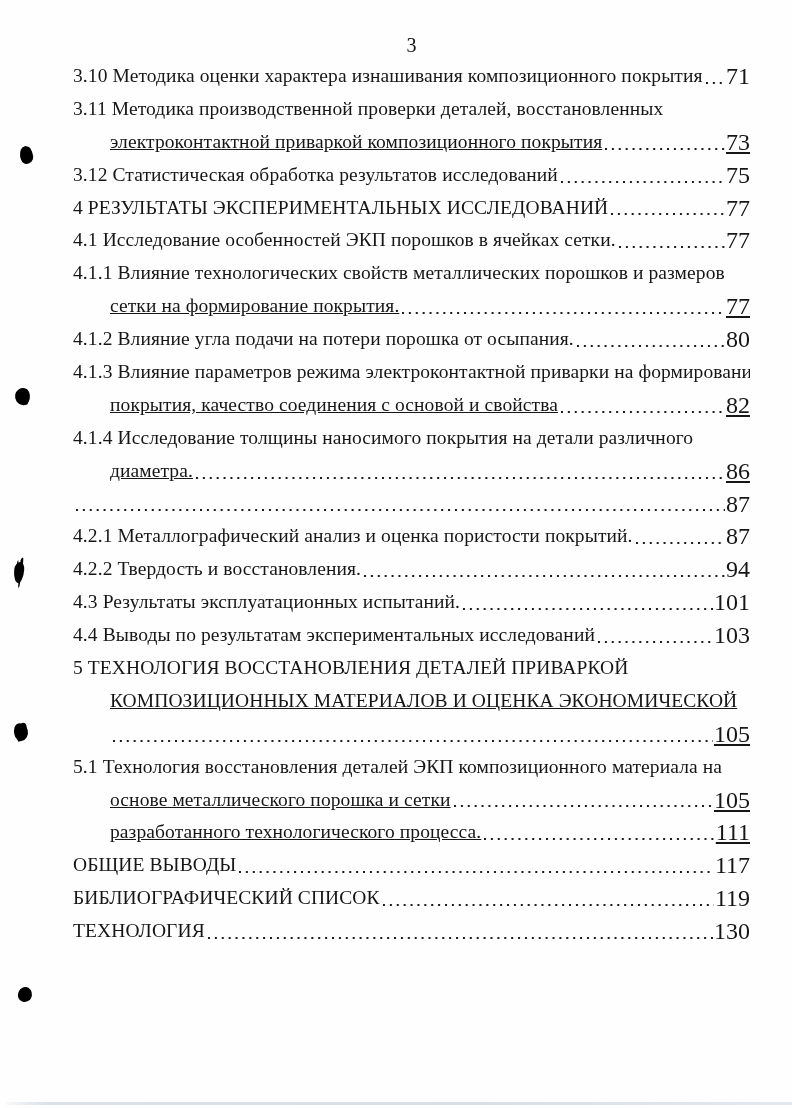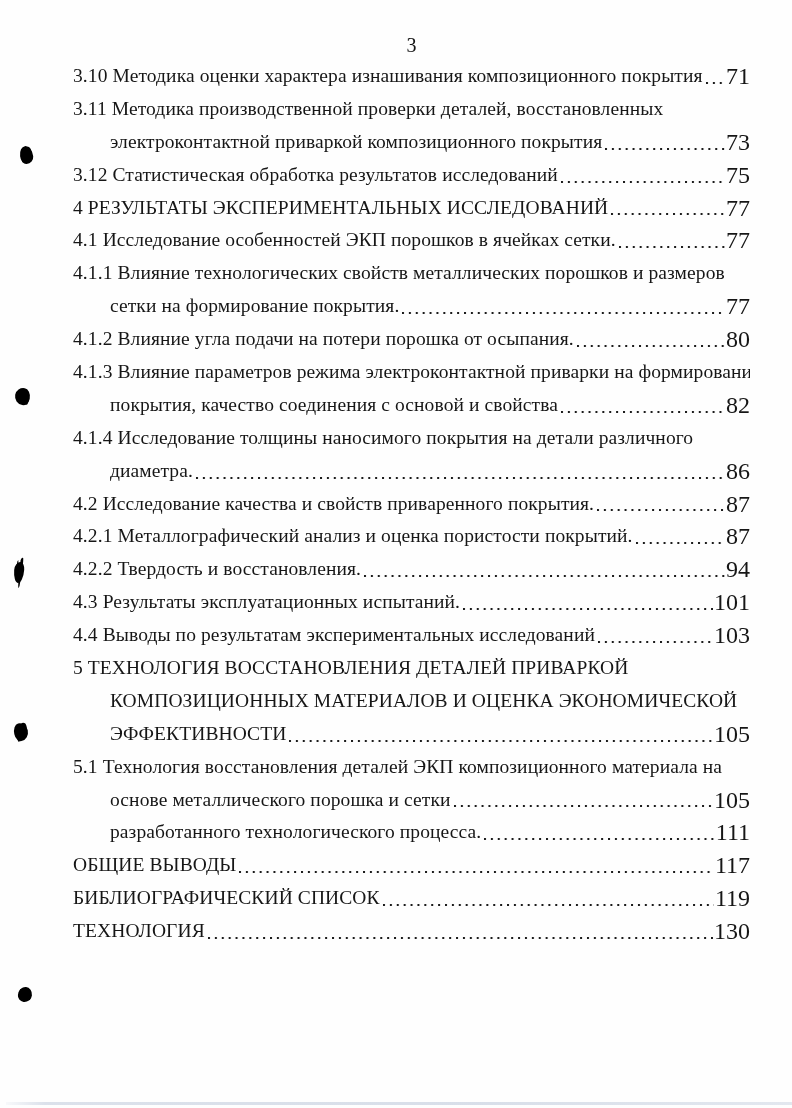--- a/index.html
+++ b/index.html
@@ -28,21 +28,21 @@
     position: absolute;
     left: 73px; top: 60px; width: 677px;
   }
   .toc-row {
     display: flex;
     align-items: flex-start;
     height: 32.9px;
     white-space: nowrap;
     overflow: hidden;
   }
-  .toc-row.indent { padding-left: 37px; }
+  .toc-row.indent { padding-left: 37px; text-decoration: underline; }
   .toc-text {
     flex: 0 0 auto;
     font-size: 19.5px;
     line-height: 32.9px;
     letter-spacing: 0.1px;
   }
   .leader {
     flex: 1 1 auto;
     min-width: 0;
     align-self: flex-end;
@@ -166,21 +166,20 @@
       <div class="toc-row">
     <span class="toc-text">4.1.4 Исследование толщины наносимого покрытия на детали различного</span>
 
   </div>
       <div class="toc-row indent">
     <span class="toc-text">диаметра.</span>
     <span class="leader"></span>
     <span class="pagenum">86</span>
   </div>
       <div class="toc-row">
-    <span class="toc-text">4.2 Исследование качества и свойств приваренного покрытия.</span>
     <span class="leader"></span>
     <span class="pagenum">87</span>
   </div>
       <div class="toc-row">
     <span class="toc-text">4.2.1 Металлографический анализ и оценка пористости покрытий.</span>
     <span class="leader"></span>
     <span class="pagenum">87</span>
   </div>
       <div class="toc-row">
     <span class="toc-text">4.2.2 Твердость и восстановления.</span>
@@ -199,21 +198,20 @@
   </div>
       <div class="toc-row">
     <span class="toc-text">5 ТЕХНОЛОГИЯ ВОССТАНОВЛЕНИЯ ДЕТАЛЕЙ ПРИВАРКОЙ</span>
 
   </div>
       <div class="toc-row indent">
     <span class="toc-text">КОМПОЗИЦИОННЫХ МАТЕРИАЛОВ И ОЦЕНКА ЭКОНОМИЧЕСКОЙ</span>
 
   </div>
       <div class="toc-row indent">
-    <span class="toc-text">ЭФФЕКТИВНОСТИ</span>
     <span class="leader"></span>
     <span class="pagenum">105</span>
   </div>
       <div class="toc-row">
     <span class="toc-text">5.1 Технология восстановления деталей ЭКП композиционного материала на</span>
 
   </div>
       <div class="toc-row indent">
     <span class="toc-text">основе металлического порошка и сетки</span>
     <span class="leader"></span>

